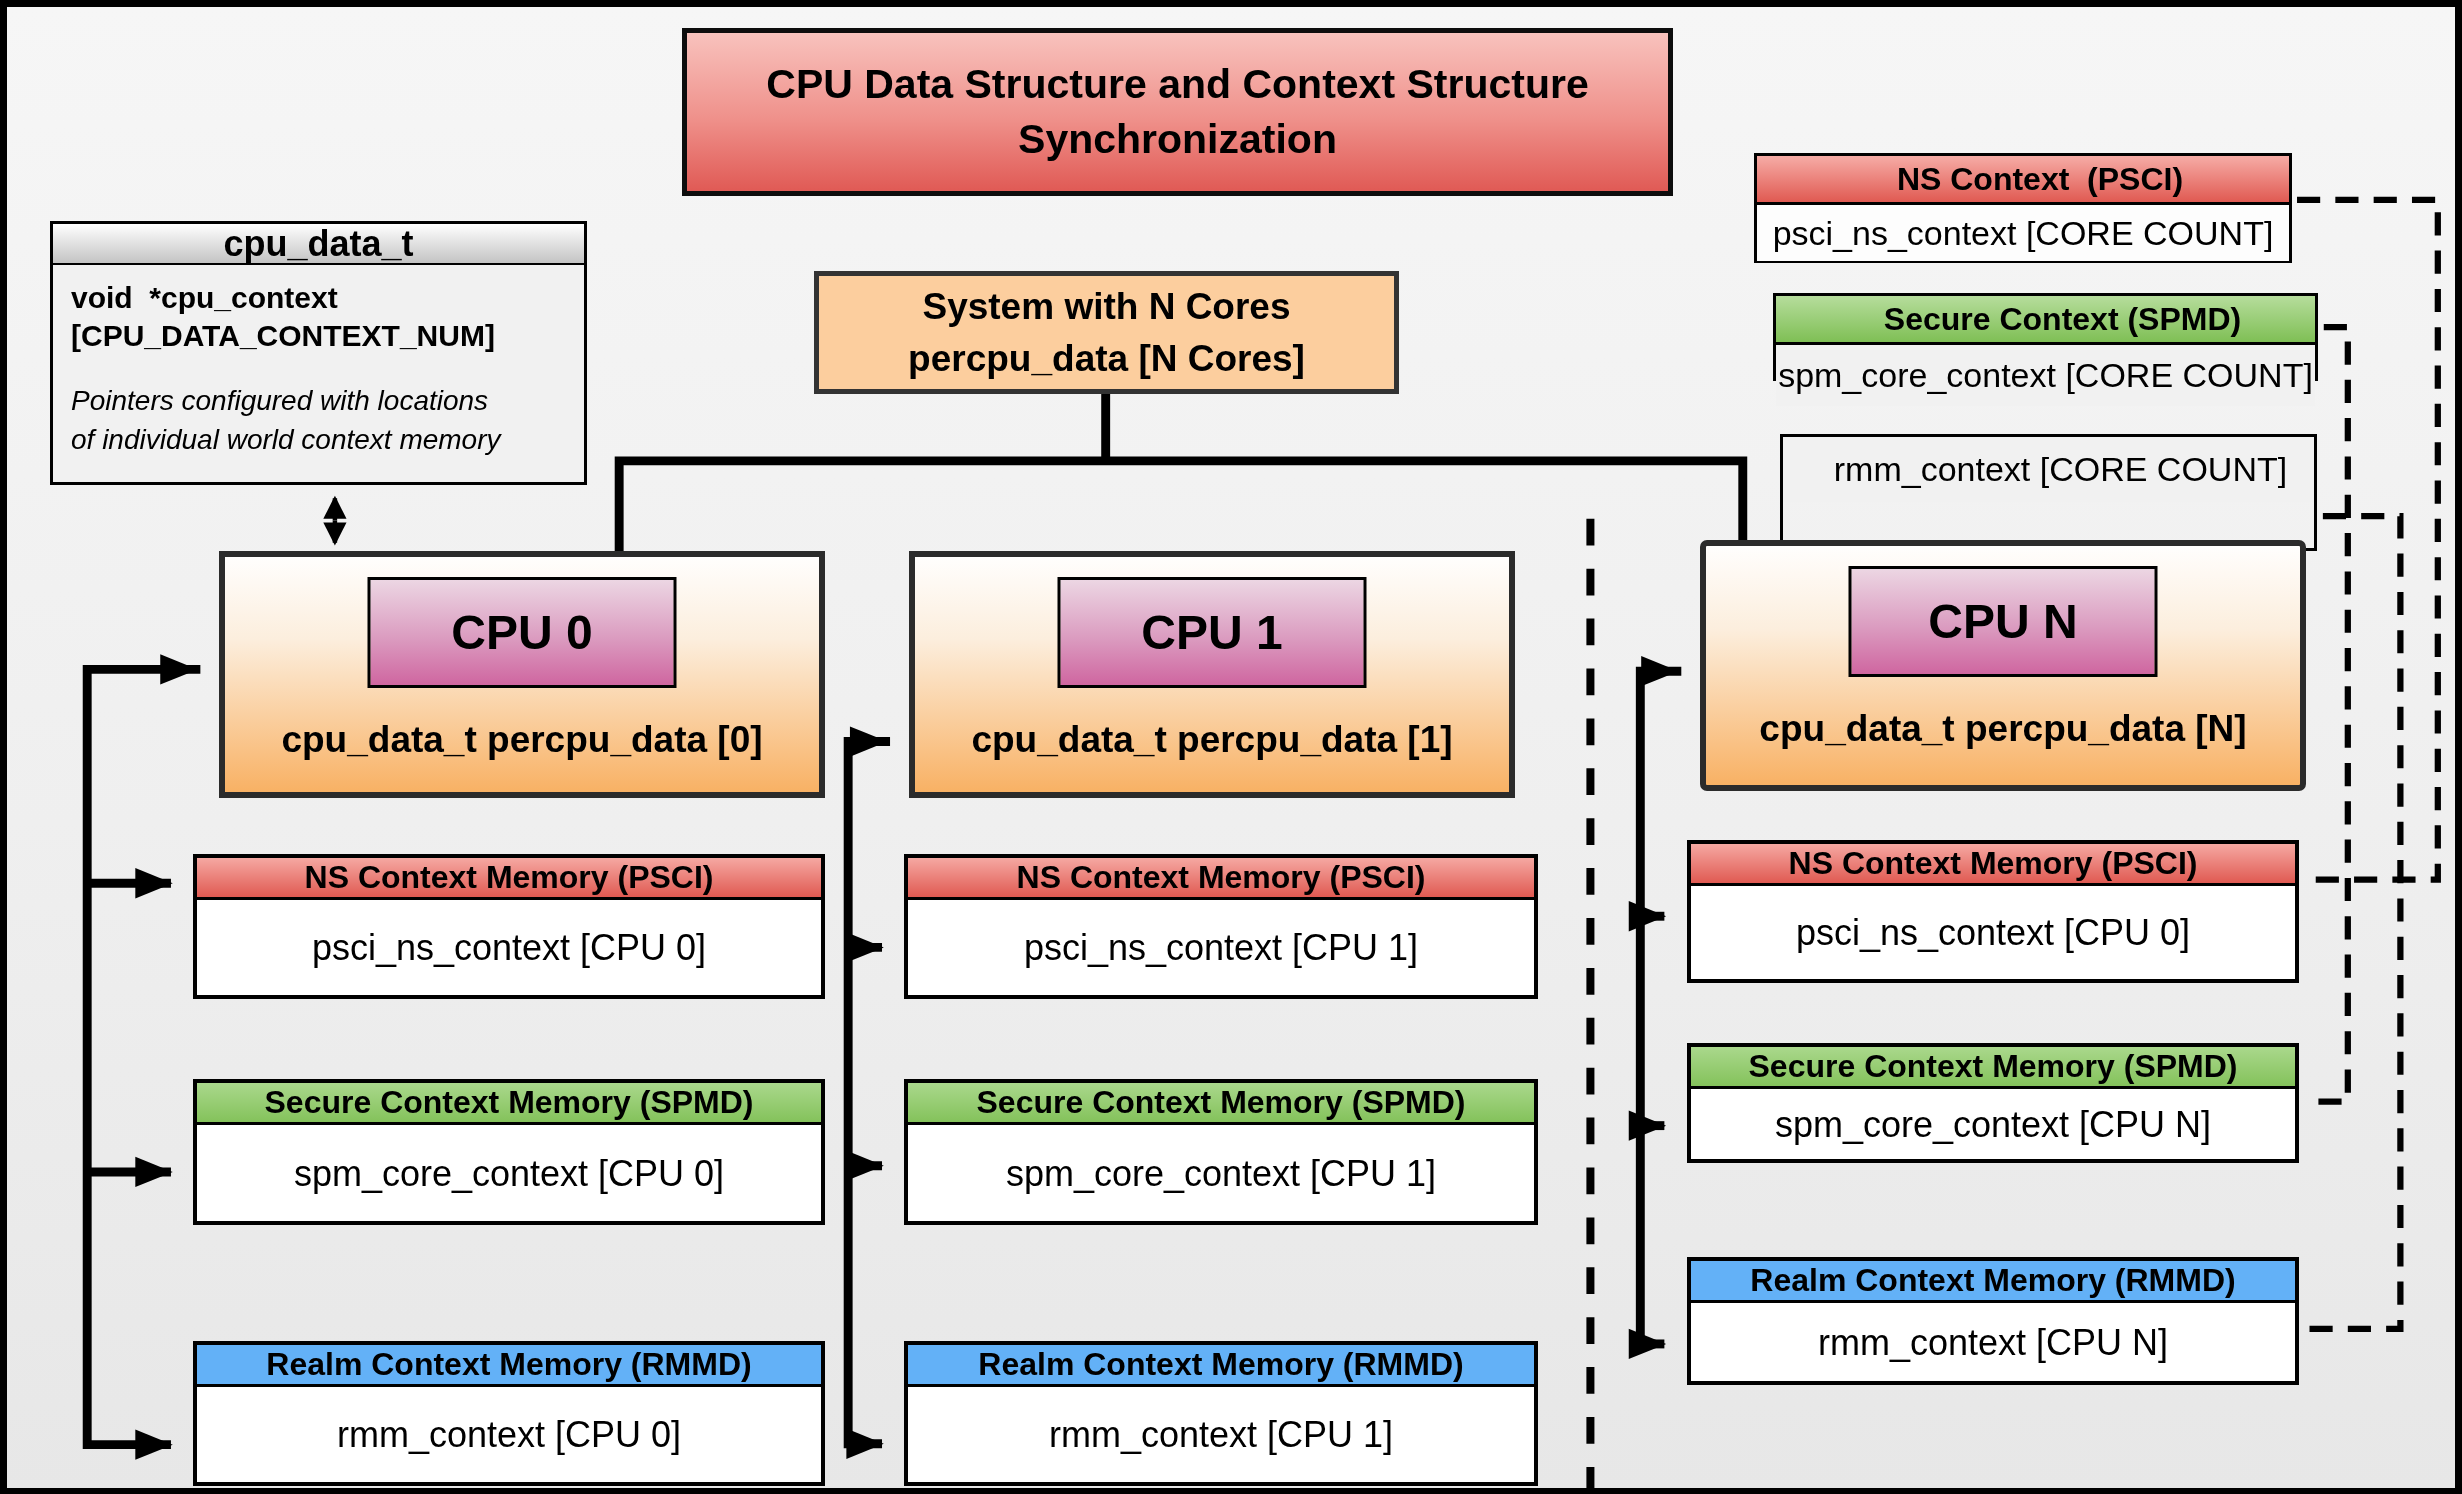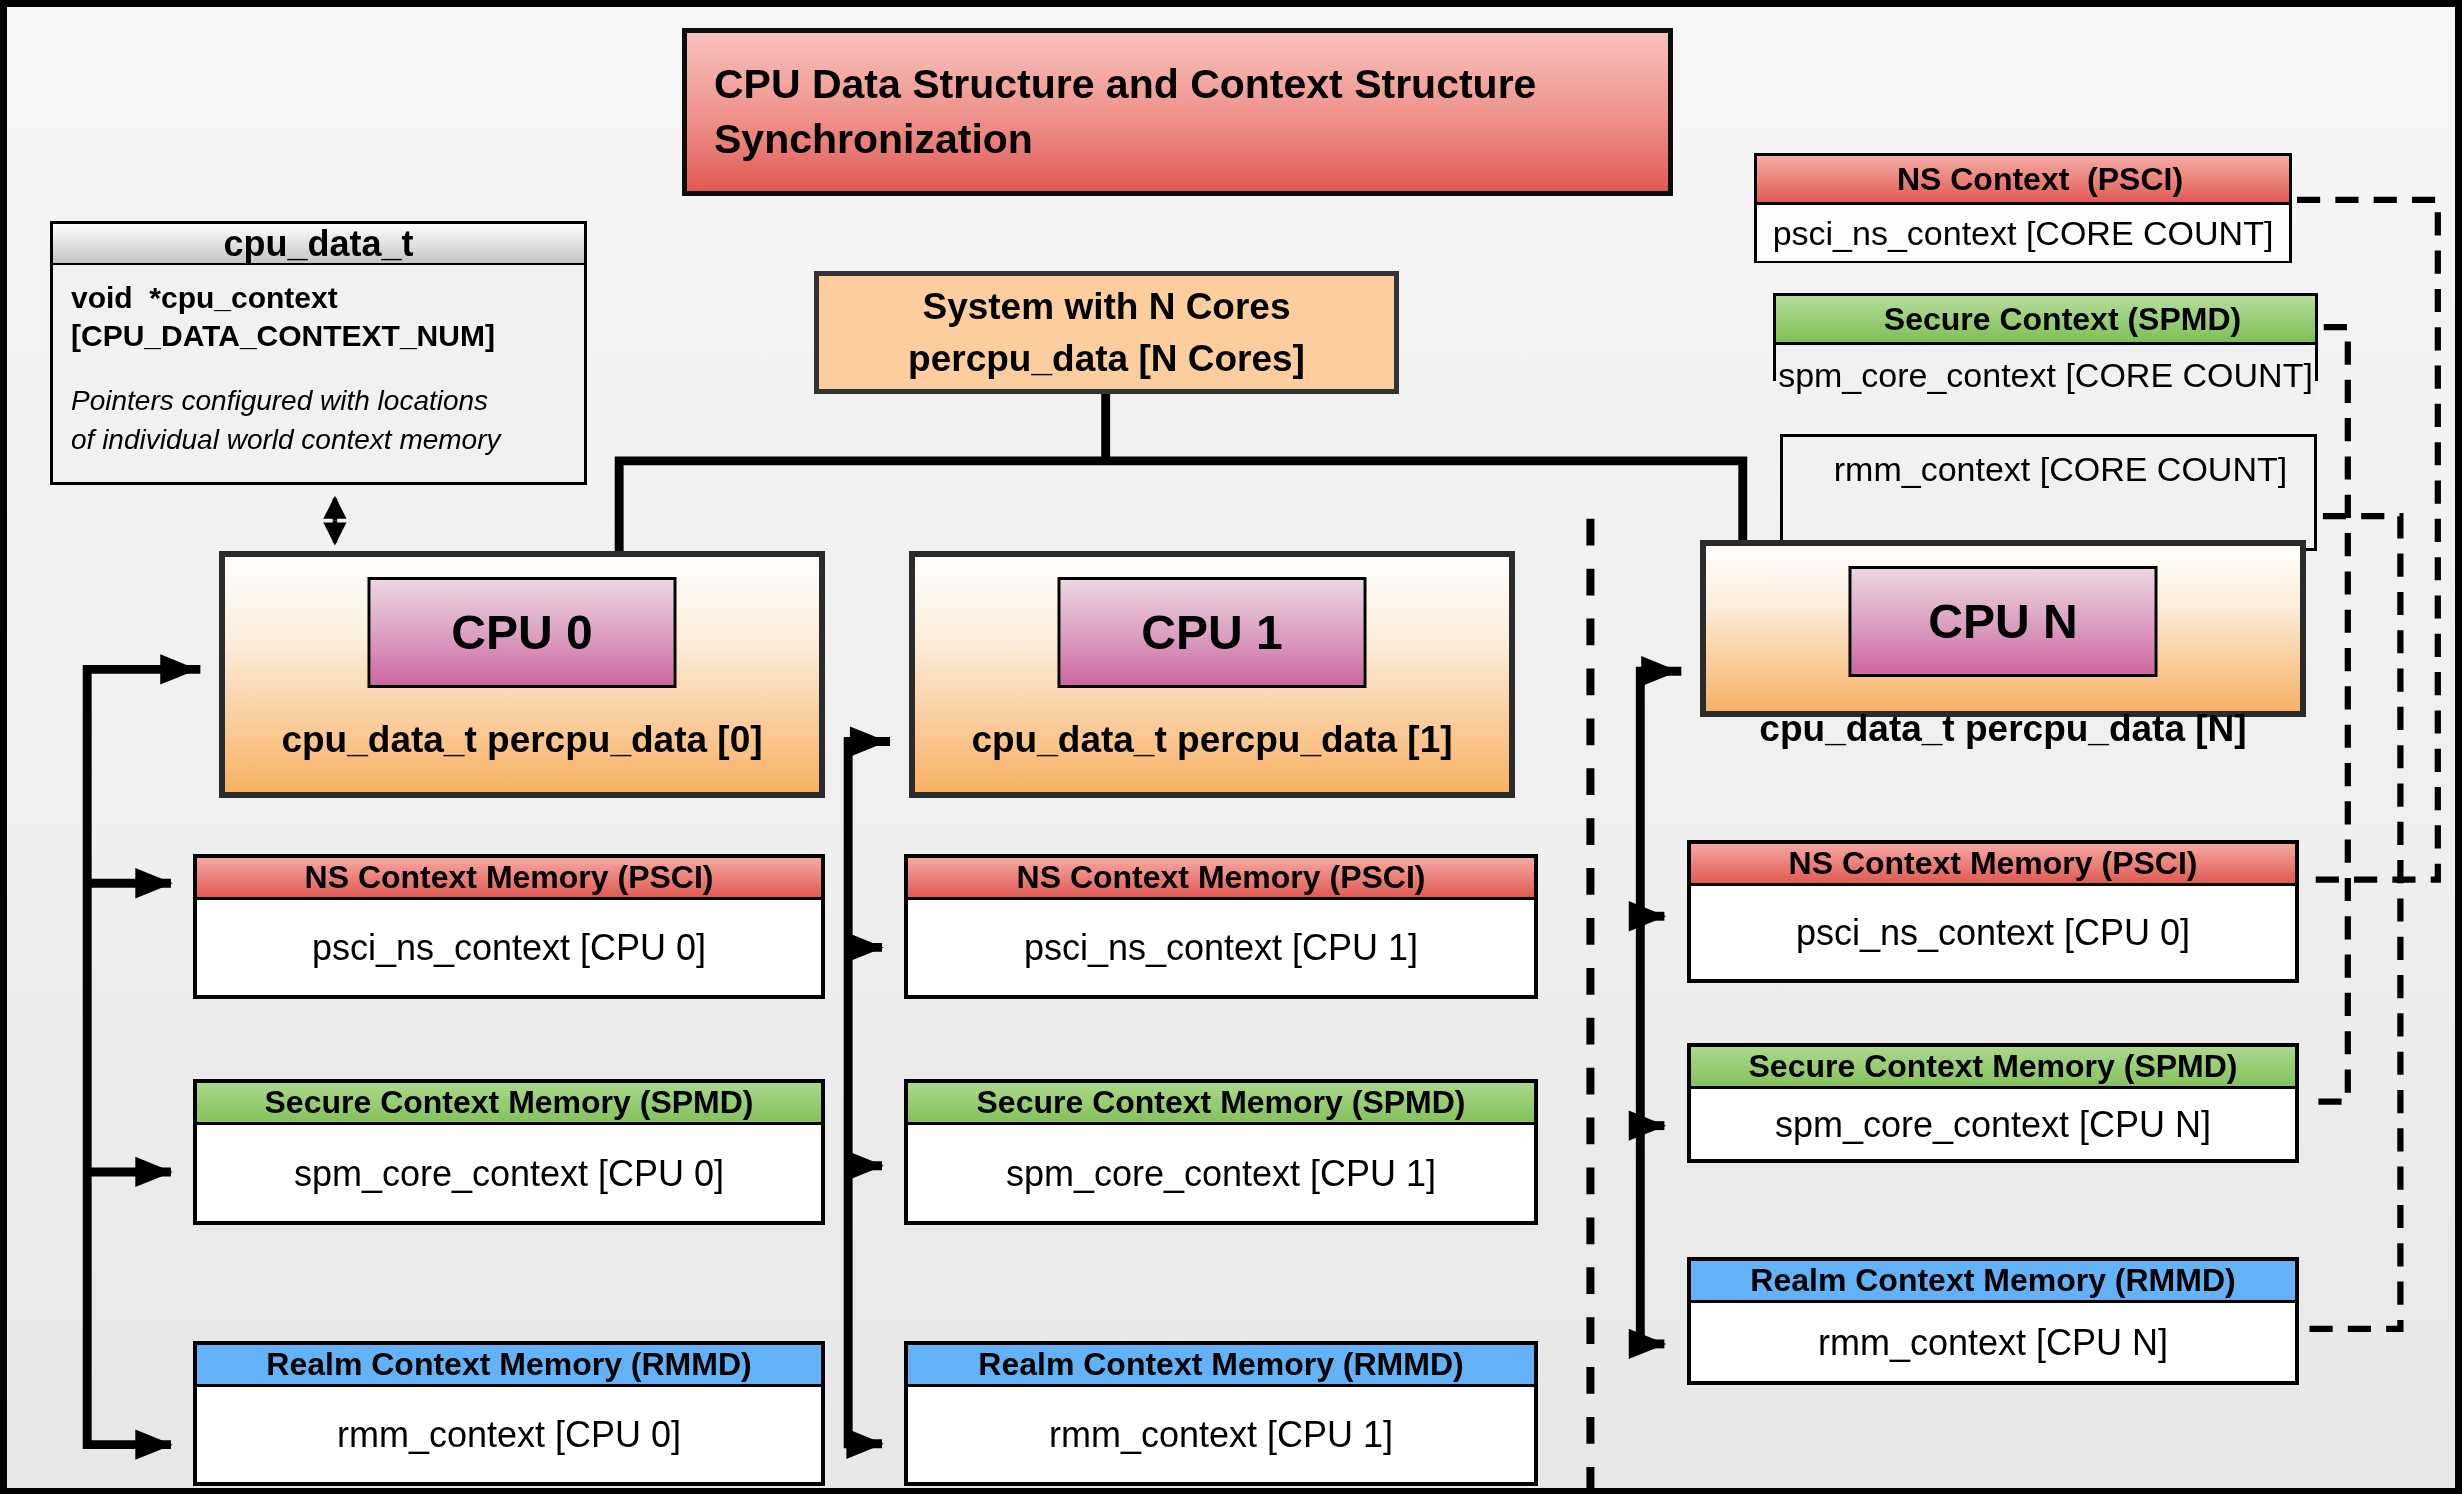--- a/index.html
+++ b/index.html
@@ -14,21 +14,21 @@
     color:#000;
   }
   #wires{position:absolute;left:0;top:0;width:2462px;height:1495px;}
   .box{position:absolute;box-sizing:border-box;}
 
   
   .title-box{
     left:675px;top:21.4px;width:991px;height:168px;
     border:5.3px solid #0d0d0d;
     background:linear-gradient(180deg,#f8c2bd 0%,#ef908a 55%,#e05a55 100%);
-    display:flex;align-items:center;justify-content:center;
+    display:flex;align-items:center;justify-content:center;text-align:center;
     font-size:41px;font-weight:bold;line-height:1.35;padding:0 27px;
   }
 
   
   .struct-box{
     left:43px;top:214px;width:537px;height:264px;
     border:3.6px solid #000;background:#f1f1f1;
   }
   .struct-box .hdr{
     height:39px;border-bottom:2.7px solid #000;
@@ -65,21 +65,21 @@
   .legend-rmmd .hdr{height:45px;background:linear-gradient(180deg,#c0d4f3 0%,#7ea6e0 100%);}
   .legend-rmmd .bd{height:65px;background:#f1f1f1;padding-left:24px;}
 
   
   .cpu-box{
     border:6.2px solid #2b2b2b;
     background:linear-gradient(180deg,#fffefd 0%,#fceedd 35%,#f8b164 100%);
   }
   .col0 .cpu-box{left:212px;top:544px;width:606px;height:247px;}
   .col1 .cpu-box{left:902px;top:544px;width:606px;height:247px;}
-  .coln .cpu-box{left:1693px;top:533px;width:606px;height:177px;}
+  .coln .cpu-box{left:1693px;top:533px;width:606px;height:251px;border-radius:7px;}
   .cpu-chip{
     position:absolute;left:50%;transform:translateX(-50%);top:19.6px;
     width:303px;height:105px;border:3.6px solid #000;
     background:linear-gradient(180deg,#ecd6e3 0%,#db9cc0 55%,#cf66a0 100%);
     display:flex;align-items:center;justify-content:center;
     font-weight:bold;font-size:48px;
   }
   .cpu-data-label{
     position:absolute;left:0;right:0;top:162px;text-align:center;
     font-weight:bold;font-size:37px;

